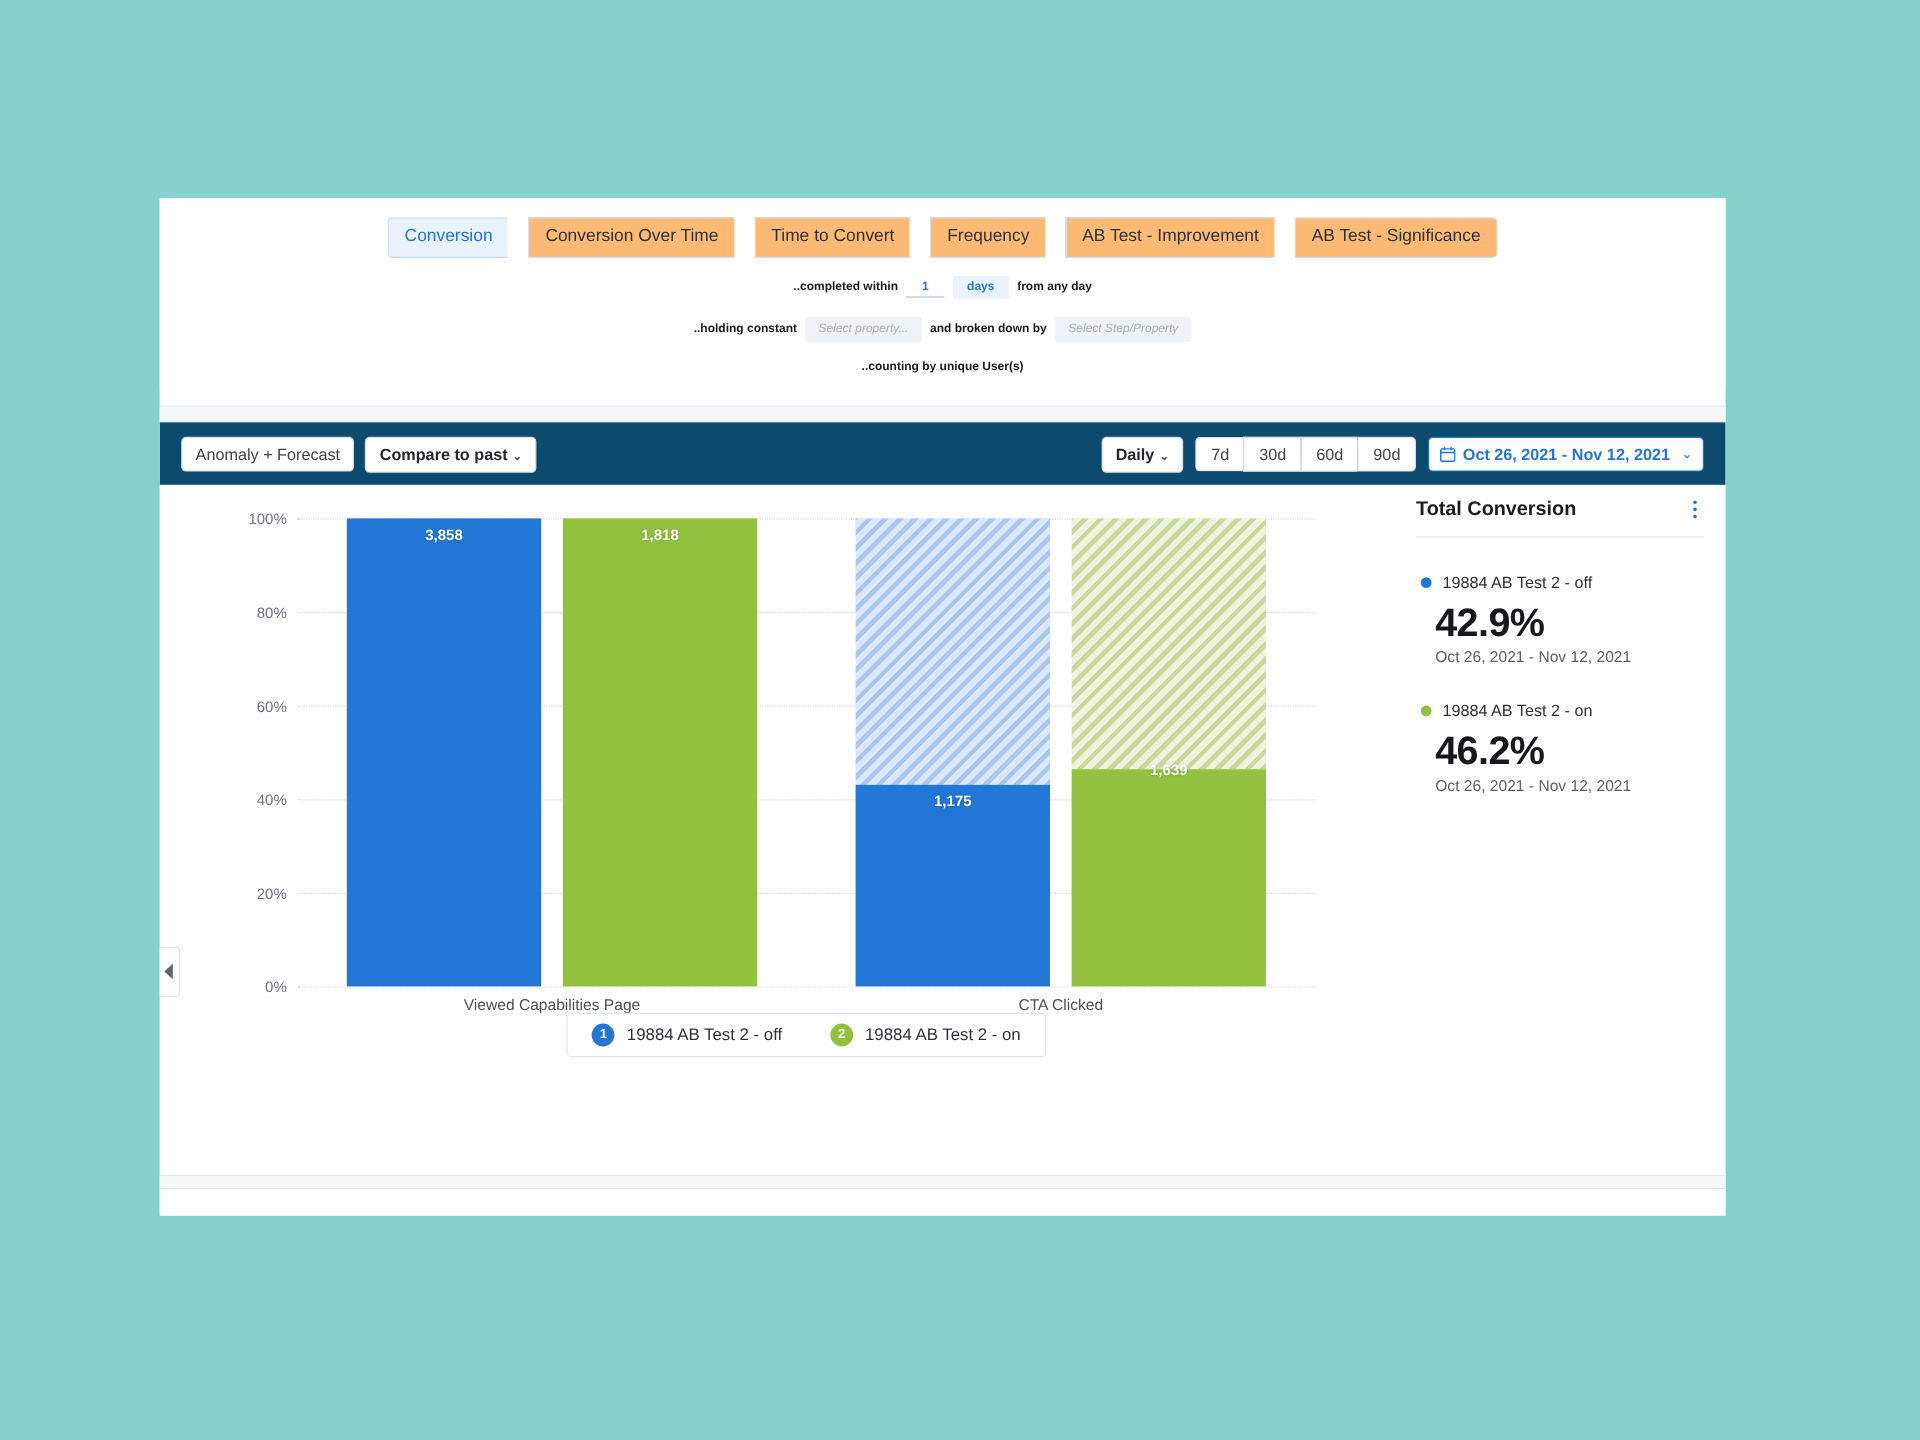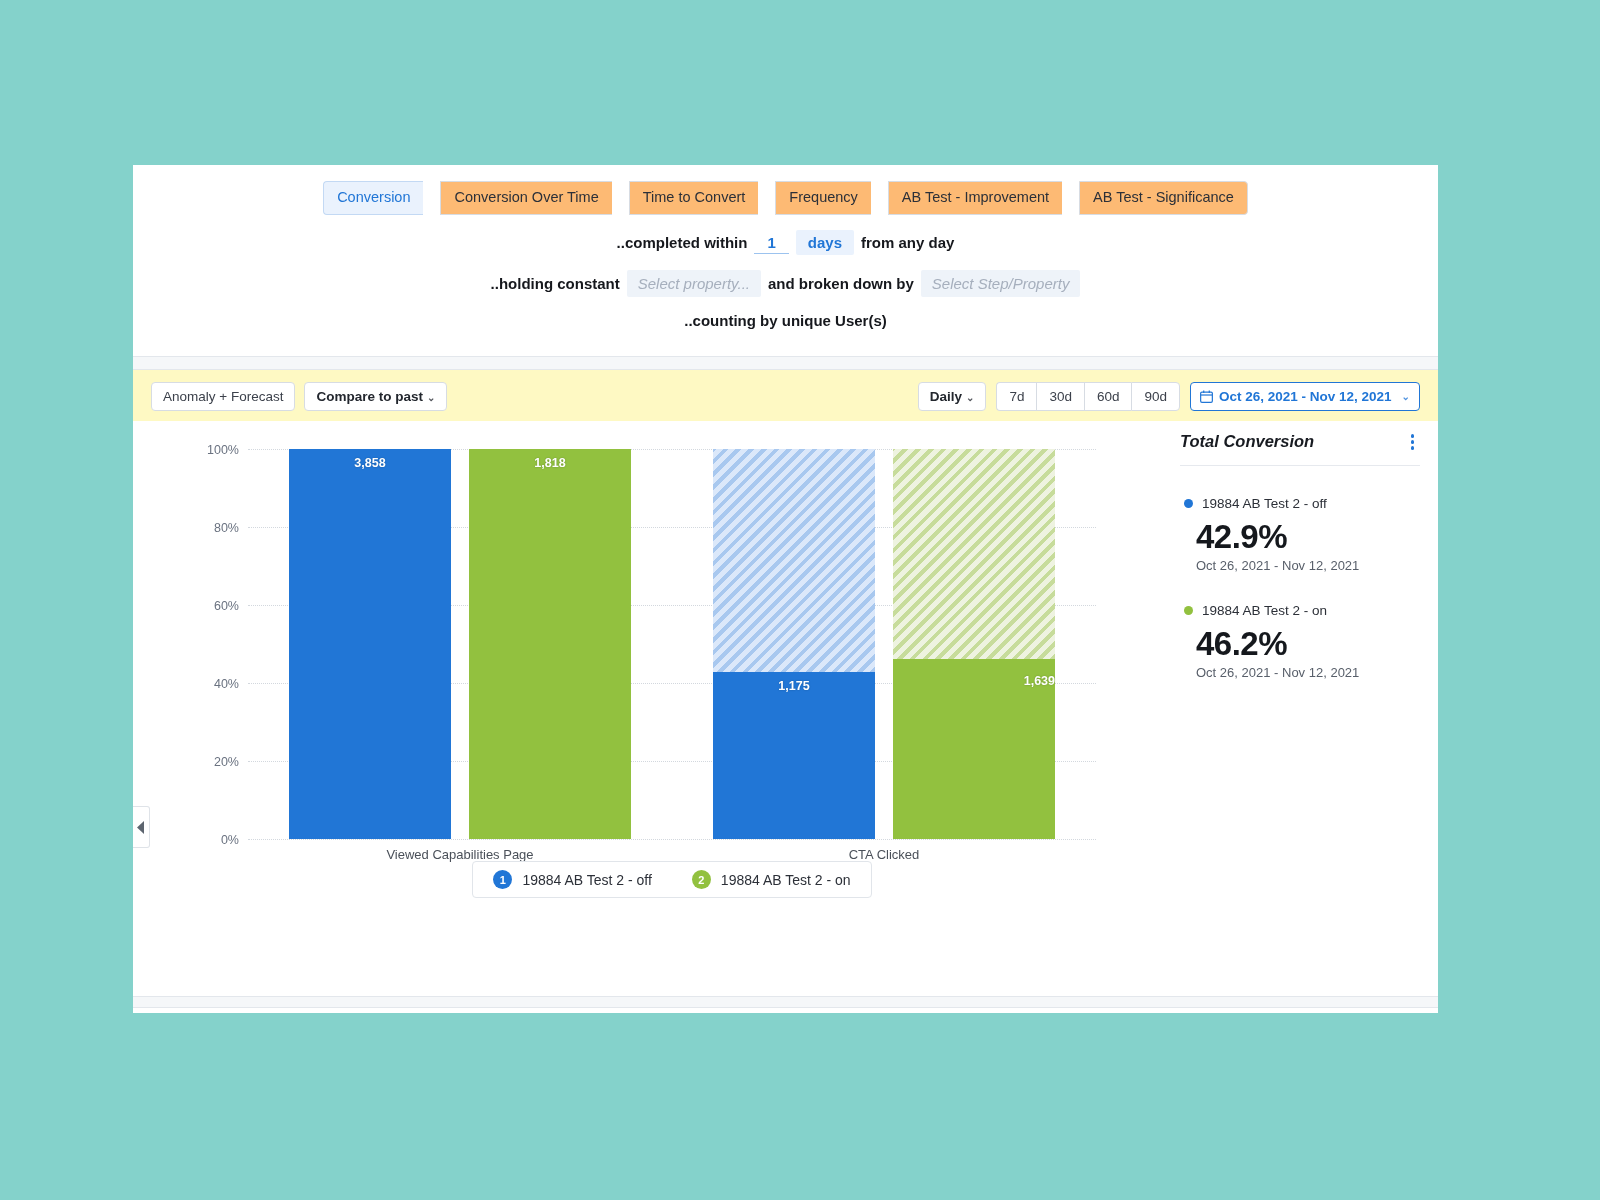--- a/index.html
+++ b/index.html
@@ -45,21 +45,21 @@
     background: #eaf2fd;
     color: #2176d6;
     border-color: #c3d9f4;
   }
 
   .qline {
     display: flex;
     justify-content: center;
     align-items: center;
     gap: 7px;
-    font-size: 15px;
+    font-size: 10px;
     color: #16181d;
     font-weight: 600;
     margin-top: 15px;
   }
   .chip {
     background: #eaf2fd;
     color: #2176d6;
     padding: 4px 12px;
     border-radius: 2px;
     font-weight: 600;
@@ -85,21 +85,21 @@
     height: 1px; background: #e3e7ec;
     margin-top: 13px;
   }
   .gapband { height: 13px; background: #f5f7f9; border-bottom: 1px solid #e3e7ec;}
 
   
   .chart-toolbar {
     display: flex;
     align-items: center;
     padding: 12px 18px 10px 18px;
-    background: #fef9c3;
+    background: #0c4a6e;
   }
   .btn {
     font-size: 13.5px;
     color: #3c414b;
     background: #fff;
     border: 1px solid #d7dce3;
     border-radius: 4px;
     padding: 7px 11px;
     line-height: 1;
     cursor: pointer;
@@ -249,21 +249,20 @@
   
   .summary {
     width: 280px;
     padding: 10px 18px 0 22px;
   }
   .summary-head {
     display: flex; align-items: center;
     justify-content: space-between;
     padding-bottom: 12px;
     border-bottom: 1px solid #e6e9ee;
-    font-style: italic;
   }
   .summary-title {
     font-size: 16.5px; font-weight: 700; color: #181b21;
   }
   .kebab { cursor: pointer; display:flex; flex-direction:column; gap:2.5px; padding: 3px 6px;}
   .kebab i { width: 3.5px; height: 3.5px; border-radius: 50%; background: #2176d6; display:block;}
   .metric { margin-top: 30px; padding-left: 4px;}
   .metric-head { display: flex; align-items: center; gap: 9px; }
   .dot { width: 9px; height: 9px; border-radius: 50%; }
   .metric-name { font-size: 13.5px; color: #2c3038; }
@@ -381,21 +380,21 @@
           </div>
           <div class="xlabel" style="left: 41px; width: 342px;">Viewed Capabilities Page</div>
           <div class="bar" style="left: 465px; width: 162px; --c: #2176d6; --g1: #a8c8ef; --g2: #dbe8fa;">
             <div class="ghost" style="bottom: 167.31px; height: 222.69px;"></div>
             <div class="solid" style="height: 167.31px;"></div>
             <div class="barlabel" style="bottom: 146.31px;">1,175</div>
           </div>
           <div class="bar" style="left: 645px; width: 162px; --c: #92c13f; --g1: #c7dc9b; --g2: #eef3e0;">
             <div class="ghost" style="bottom: 180.18px; height: 209.82px;"></div>
             <div class="solid" style="height: 180.18px;"></div>
-            <div class="barlabel" style="bottom: 151px; text-align: right;">1,639</div>
+            <div class="barlabel" style="bottom: 173px;">1,639</div>
           </div>
           <div class="xlabel" style="left: 465px; width: 342px;">CTA Clicked</div>
         </div>
       <div class="legend">
         <div class="legend-box" id="legend-box">
             <div class="legend-item">
               <span class="lbadge" style="background: rgb(33, 118, 214);">1</span>
               <span>19884 AB Test 2 - off</span>
             </div>
             <div class="legend-item">

